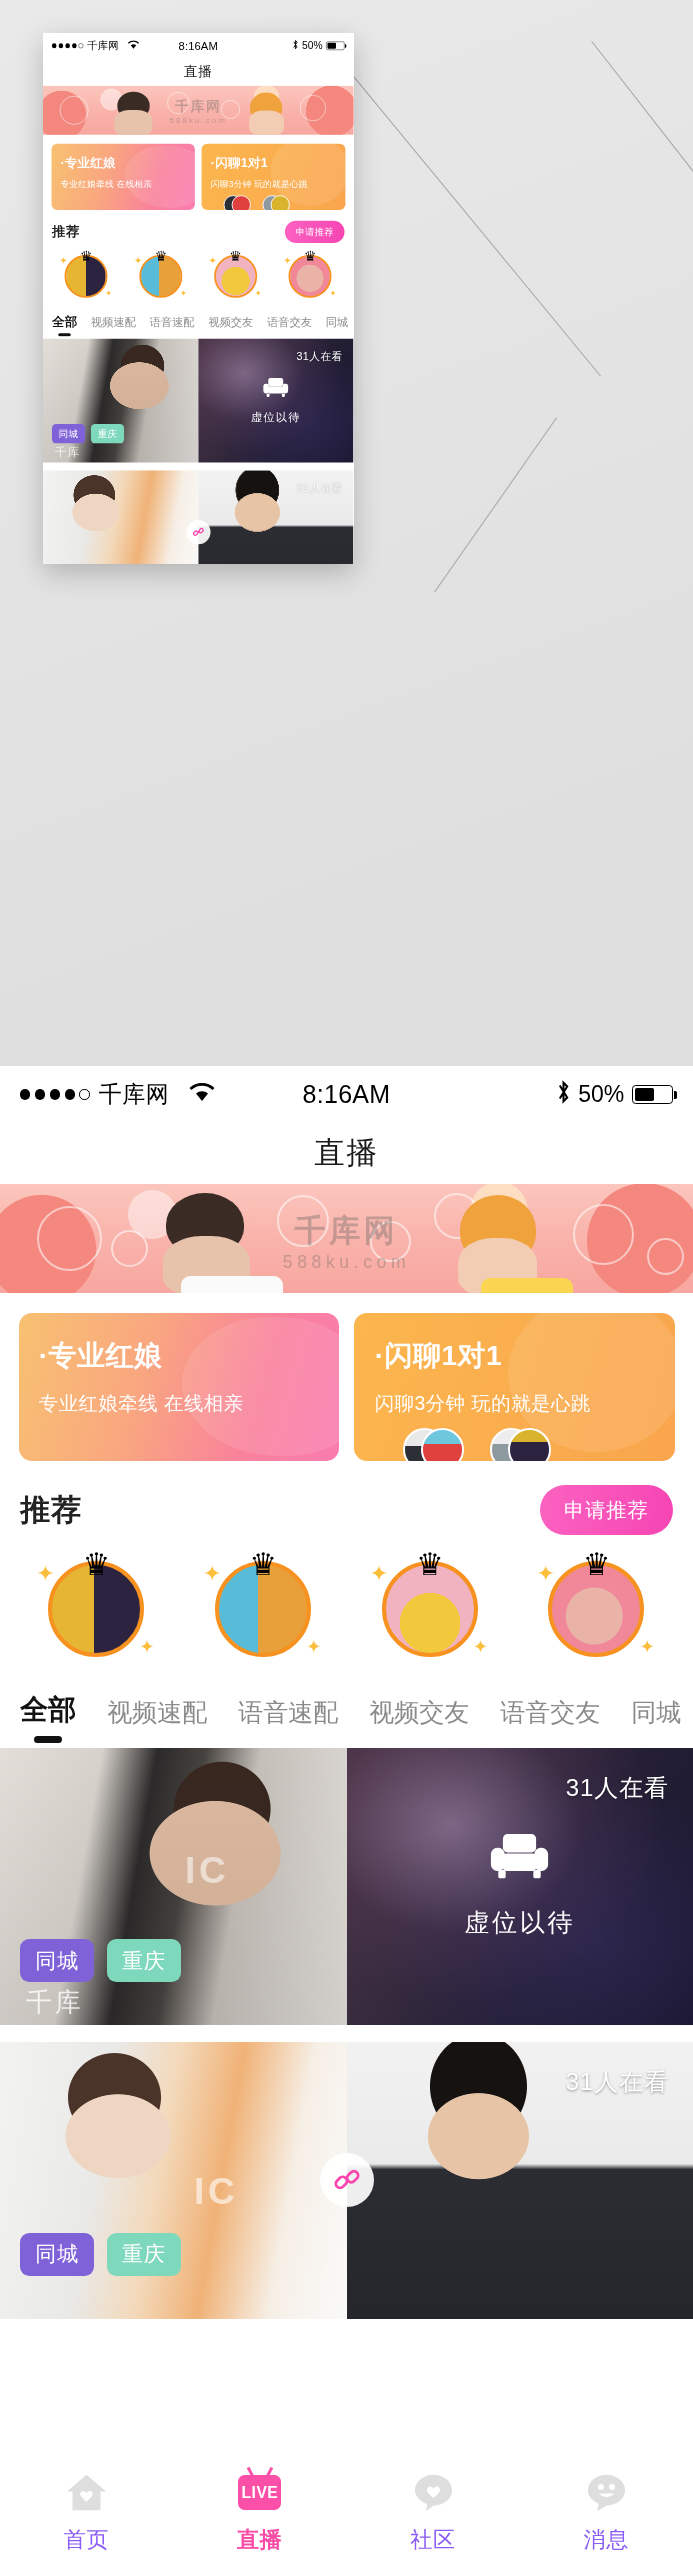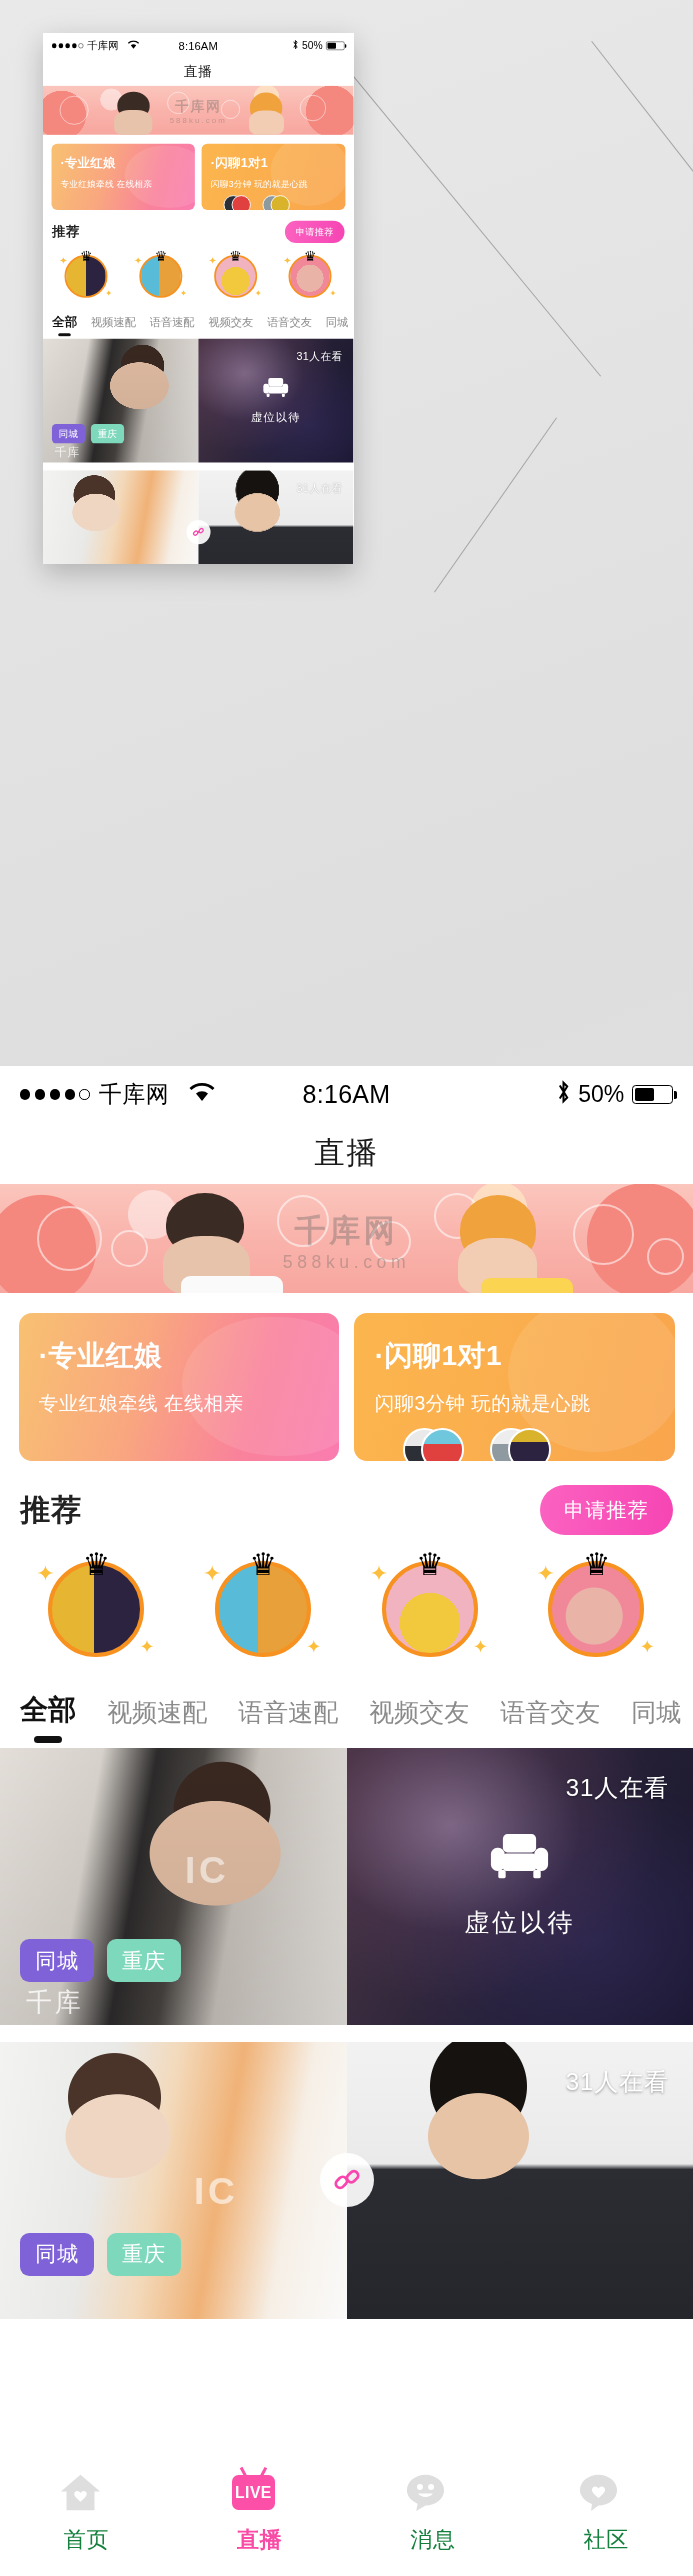--- a/index.html
+++ b/index.html
@@ -135,22 +135,22 @@
       radial-gradient(ellipse at 38% 34%, #e7c4a6 0 50px, transparent 51px),
       radial-gradient(ellipse at 38% 16%, #15120f 0 48px, transparent 49px),
       linear-gradient(180deg,#f2f2f2 0%,#eaeaea 44%,#2b2d33 46%,#24262b 100%);
   }
   .link-badge { position: absolute; left: 50%; top: 50%; transform: translate(-50%,-50%); width: 54px; height: 54px;
     border-radius: 50%; background: rgba(255,255,255,.92); display:flex; align-items:center; justify-content:center; z-index: 6; }
 
   
   .tabbar { position: absolute; left: 0; right: 0; bottom: 0; height: 120px; background: #fff; display: flex; align-items: flex-start; padding-top: 15px; }
   .nav-item { flex: 1; display: flex; flex-direction: column; align-items: center; gap: 11px; }
-  .nav-ico { width: 56px; height: 43px; display:flex; align-items:center; justify-content:flex-start; }
-  .nav-label { font-size: 22px; color: #15803d; letter-spacing: 0.9px; }
+  .nav-ico { width: 56px; height: 43px; display:flex; align-items:center; justify-content:center; }
+  .nav-label { font-size: 22px; color: #8b5cf6; letter-spacing: 0.9px; }
   .nav-item.active .nav-label { color: #f94ba6; font-weight: 700; }
   .live-chip { width: 43px; height: 35px; background: #fb4fa8; border-radius: 6.5px; color: #fff;
     font-size: 15.7px; font-weight: 700; display: flex; align-items: center; justify-content: center; position: relative; letter-spacing: 0.5px; }
   .live-chip::before, .live-chip::after { content:''; position:absolute; top:-8.3px; width:2.8px; height:10.2px; background:#fb4fa8; }
   .live-chip::before { left: 10.2px; transform: rotate(-28deg); }
   .live-chip::after { right: 10.2px; transform: rotate(28deg); }
 
   .ic-wm { position:absolute; z-index: 4; color: rgba(255,255,255,.55); font-size: 37px; font-weight: 700; letter-spacing: 3.7px; }
 </style>
 </head>
@@ -491,33 +491,33 @@
       </div>
       <div class="nav-item active">
         <span class="nav-ico">
           <span class="live-chip">LIVE</span>
         </span>
         <span class="nav-label">直播</span>
       </div>
       <div class="nav-item">
         <span class="nav-ico">
           <svg width="41" height="39" viewBox="0 0 44 42">
+              <path d="M22 2 C33 2 42 9.5 42 18.5 C42 27.5 33 35 22 35 L14 41 L15 33.5 C8 30.5 2 25 2 18.5 C2 9.5 11 2 22 2 Z" fill="#dedede"></path>
+              <path d="M22 27 C15.5 21.5 13.5 18.5 15.8 15.8 C17.6 13.6 20.6 14.2 22 16.8 C23.4 14.2 26.4 13.6 28.2 15.8 C30.5 18.5 28.5 21.5 22 27 Z" fill="#fff"></path>
+            </svg>
+        </span>
+        <span class="nav-label">社区</span>
+      </div>
+      <div class="nav-item">
+        <span class="nav-ico">
+          <svg width="41" height="39" viewBox="0 0 44 42">
               <path d="M22 2 C33 2 42 9.5 42 18.5 C42 27.5 33 35 22 35 L12 41 L13.5 33 C7 30 2 25 2 18.5 C2 9.5 11 2 22 2 Z" fill="#dedede"></path>
               <circle cx="16" cy="15" r="3.2" fill="#fff"></circle>
               <circle cx="28" cy="15" r="3.2" fill="#fff"></circle>
               <path d="M14 22 C17 27 27 27 30 22 Z" fill="#fff"></path>
             </svg>
         </span>
         <span class="nav-label">消息</span>
       </div>
-      <div class="nav-item">
-        <span class="nav-ico">
-          <svg width="41" height="39" viewBox="0 0 44 42">
-              <path d="M22 2 C33 2 42 9.5 42 18.5 C42 27.5 33 35 22 35 L14 41 L15 33.5 C8 30.5 2 25 2 18.5 C2 9.5 11 2 22 2 Z" fill="#dedede"></path>
-              <path d="M22 27 C15.5 21.5 13.5 18.5 15.8 15.8 C17.6 13.6 20.6 14.2 22 16.8 C23.4 14.2 26.4 13.6 28.2 15.8 C30.5 18.5 28.5 21.5 22 27 Z" fill="#fff"></path>
-            </svg>
-        </span>
-        <span class="nav-label">社区</span>
-      </div>
     </div>
   </div>
 </div>
 
 
 </body></html>

